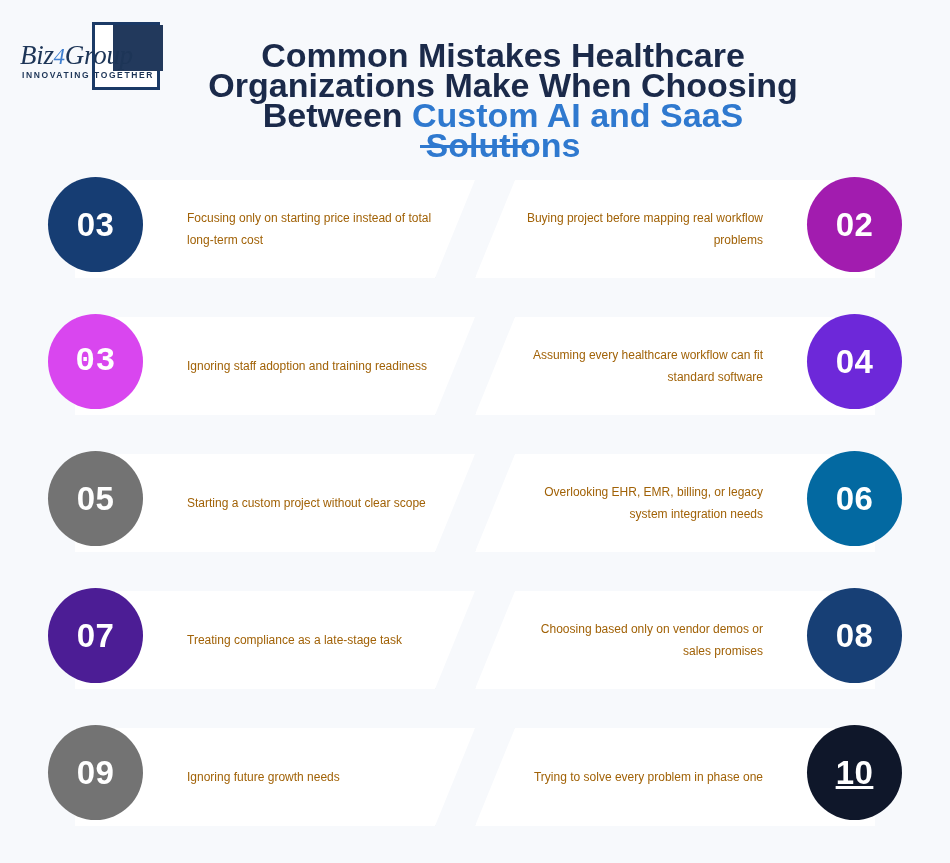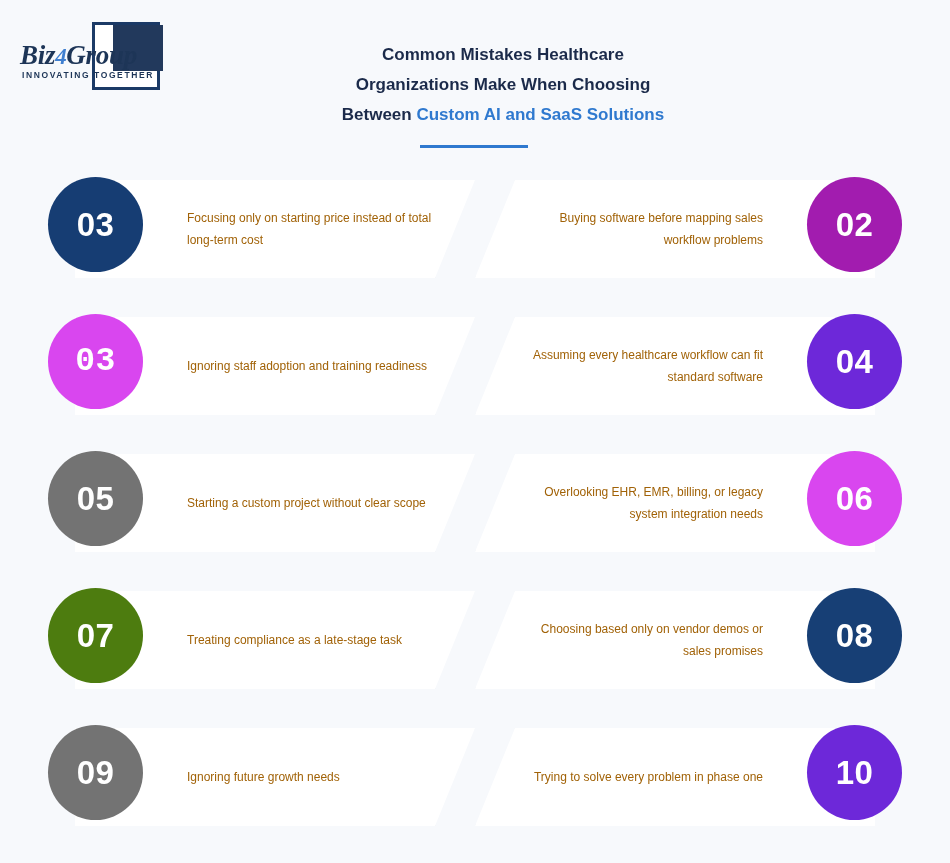--- a/index.html
+++ b/index.html
@@ -45,21 +45,21 @@
     width: 50px;
     height: 46px;
     background: #22395c;
   }
   .logo-text {
     position: absolute;
     left: 0px;
     top: 18px;
     font-family: "Liberation Serif", serif;
     font-style: italic;
-    font-weight: bold;
+    font-weight: normal;
     font-size: 27px;
     color: #1d3557;
     letter-spacing: -0.3px;
     white-space: nowrap;
   }
   .logo-text .biz { color: #1d3557; }
   .logo-text .four { color: #3f7fd0; font-size: 23px; }
   .logo-tagline {
     position: absolute;
     left: 2px;
@@ -71,21 +71,21 @@
     white-space: nowrap;
   }
 
   
   .heading {
     position: absolute;
     left: 200px;
     top: 40px;
     width: 606px;
     text-align: center;
-    font-size: 17px;
+    font-size: 34px;
     line-height: 30px;
     font-weight: bold;
     color: #1b2a4a;
   }
   .heading .accent { color: #2f79cf; }
   .heading-rule {
     position: absolute;
     left: 420px;
     top: 145px;
     width: 108px;
@@ -179,57 +179,57 @@
 
   <div id="items-container">
       <div class="item left" style="top: 180px; left: 75px;">
         <div class="banner"></div>
         <div class="circle" style="background: rgb(22, 61, 115);">03</div>
         <div class="label">Focusing only on starting price instead of total long-term cost</div>
       </div>
       <div class="item right" style="top: 180px; left: 475px;">
         <div class="banner"></div>
         <div class="circle" style="background: #a21caf;">02</div>
-        <div class="label">Buying software before mapping sales workflow problems</div>
+        <div class="label">Buying project before mapping real workflow problems</div>
       </div>
       <div class="item left" style="top: 317px; left: 75px;">
         <div class="banner"></div>
         <div class="circle" style="background: #d946ef; font-family: Liberation Mono, monospace;">03</div>
         <div class="label">Ignoring staff adoption and training readiness</div>
       </div>
       <div class="item right" style="top: 317px; left: 475px;">
         <div class="banner"></div>
         <div class="circle" style="background: #6d28d9;">04</div>
         <div class="label">Assuming every healthcare workflow can fit standard software</div>
       </div>
       <div class="item left" style="top: 454px; left: 75px;">
         <div class="banner"></div>
         <div class="circle" style="background: #737373;">05</div>
         <div class="label">Starting a custom project without clear scope</div>
       </div>
       <div class="item right" style="top: 454px; left: 475px;">
         <div class="banner"></div>
-        <div class="circle" style="background: #d946ef;">06</div>
+        <div class="circle" style="background: #0369a1;">06</div>
         <div class="label">Overlooking EHR, EMR, billing, or legacy system integration needs</div>
       </div>
       <div class="item left" style="top: 591px; left: 75px;">
         <div class="banner"></div>
-        <div class="circle" style="background: #4d7c0f;">07</div>
+        <div class="circle" style="background: #4c1d95;">07</div>
         <div class="label">Treating compliance as a late-stage task</div>
       </div>
       <div class="item right" style="top: 591px; left: 475px;">
         <div class="banner"></div>
         <div class="circle" style="background: rgb(23, 63, 117);">08</div>
         <div class="label">Choosing based only on vendor demos or sales promises</div>
       </div>
       <div class="item left" style="top: 728px; left: 75px;">
         <div class="banner"></div>
         <div class="circle" style="background: #737373;">09</div>
         <div class="label">Ignoring future growth needs</div>
       </div>
       <div class="item right" style="top: 728px; left: 475px;">
         <div class="banner"></div>
-        <div class="circle" style="background: #6d28d9;">10</div>
+        <div class="circle" style="background: #0f172a; text-decoration: underline;">10</div>
         <div class="label">Trying to solve every problem in phase one</div>
       </div>
     </div>
 
 </div>
 
 </body></html>

